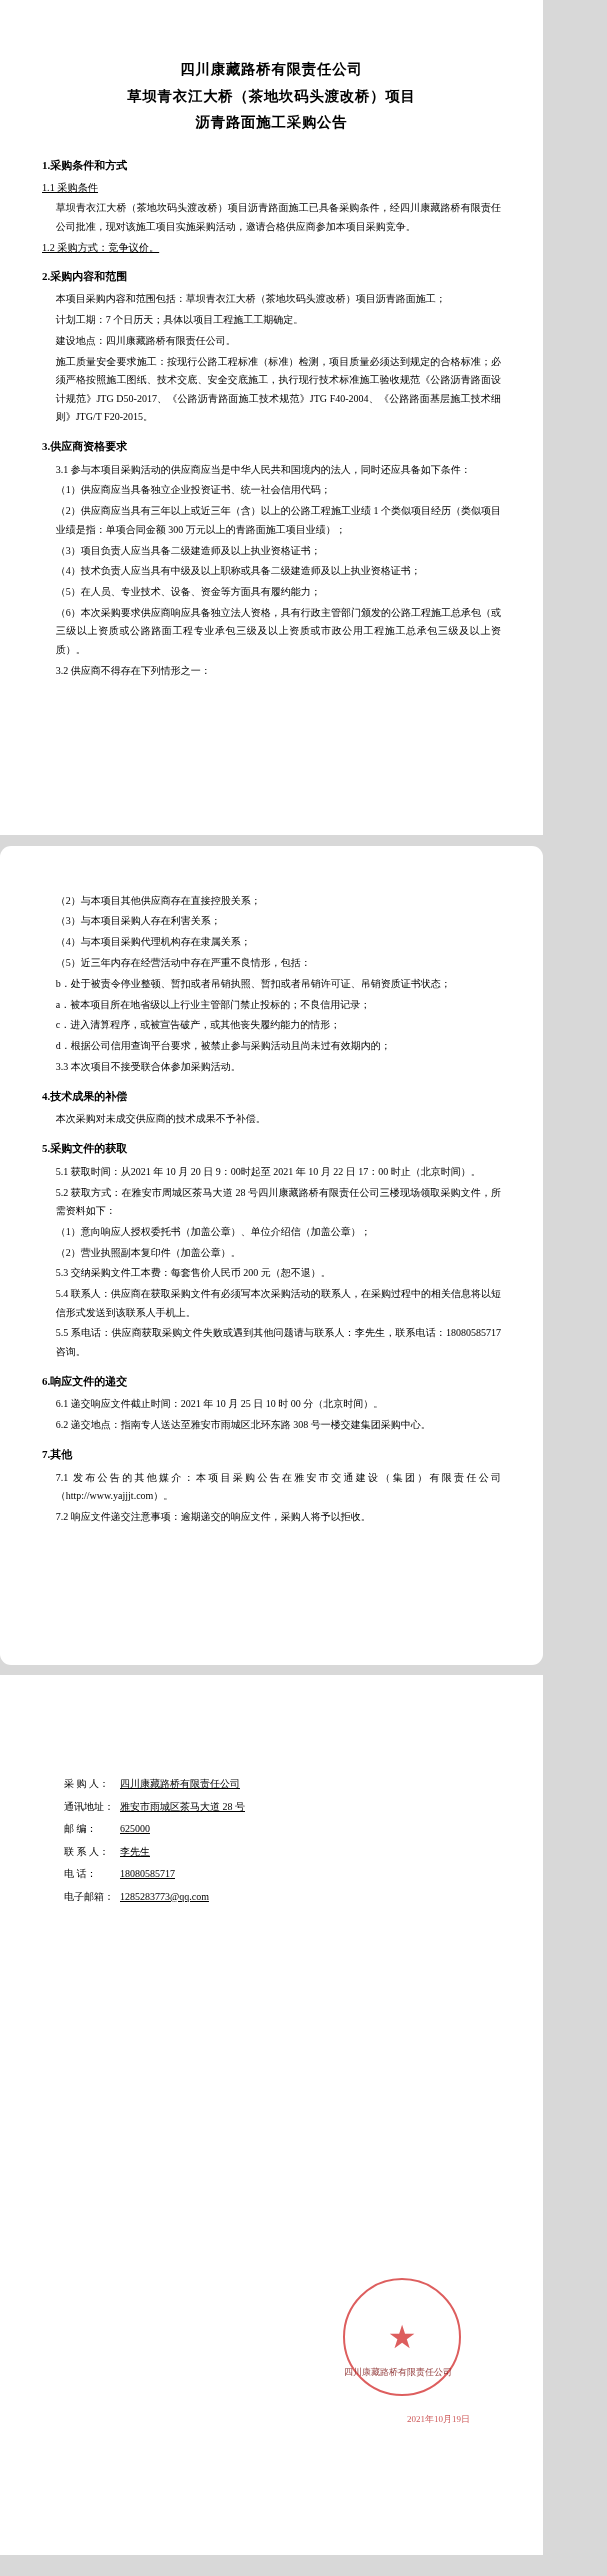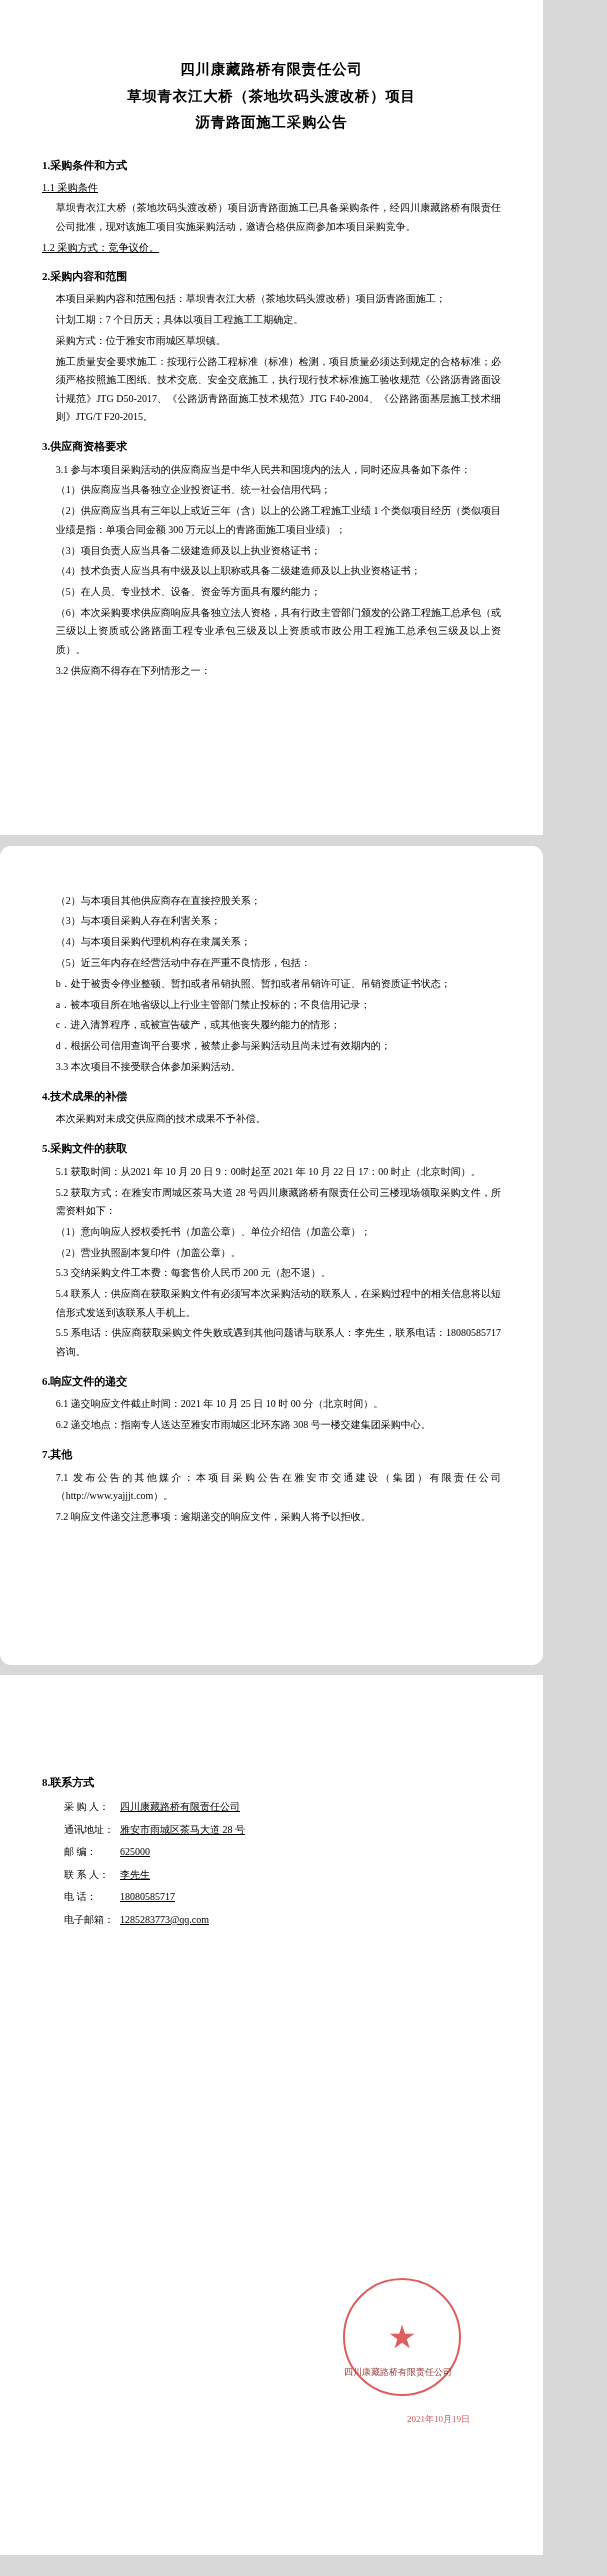--- a/index.html
+++ b/index.html
@@ -41,21 +41,21 @@
     </div>
 
     <h2 class="sec">1.采购条件和方式</h2>
     <div class="sub">1.1 采购条件</div>
     <p class="body indent1">草坝青衣江大桥（茶地坎码头渡改桥）项目沥青路面施工已具备采购条件，经四川康藏路桥有限责任公司批准，现对该施工项目实施采购活动，邀请合格供应商参加本项目采购竞争。</p>
     <div class="sub">1.2 采购方式：竞争议价。</div>
 
     <h2 class="sec">2.采购内容和范围</h2>
     <p class="body indent1">本项目采购内容和范围包括：草坝青衣江大桥（茶地坎码头渡改桥）项目沥青路面施工；</p>
     <p class="body indent1">计划工期：7 个日历天；具体以项目工程施工工期确定。</p>
-    <p class="body indent1">采购方式：位于雅安市雨城区草坝镇。</p>
+    <p class="body indent1">建设地点：四川康藏路桥有限责任公司。</p>
     <p class="body indent1">施工质量安全要求施工：按现行公路工程标准（标准）检测，项目质量必须达到规定的合格标准；必须严格按照施工图纸、技术交底、安全交底施工，执行现行技术标准施工验收规范《公路沥青路面设计规范》JTG D50-2017、《公路沥青路面施工技术规范》JTG F40-2004、《公路路面基层施工技术细则》JTG/T F20-2015。</p>
 
     <h2 class="sec">3.供应商资格要求</h2>
     <p class="body indent1">3.1 参与本项目采购活动的供应商应当是中华人民共和国境内的法人，同时还应具备如下条件：</p>
     <p class="body indent2">（1）供应商应当具备独立企业投资证书、统一社会信用代码；</p>
     <p class="body indent2">（2）供应商应当具有三年以上或近三年（含）以上的公路工程施工业绩 1 个类似项目经历（类似项目业绩是指：单项合同金额 300 万元以上的青路面施工项目业绩）；</p>
     <p class="body indent2">（3）项目负责人应当具备二级建造师及以上执业资格证书；</p>
     <p class="body indent2">（4）技术负责人应当具有中级及以上职称或具备二级建造师及以上执业资格证书；</p>
     <p class="body indent2">（5）在人员、专业技术、设备、资金等方面具有履约能力；</p>
     <p class="body indent2">（6）本次采购要求供应商响应具备独立法人资格，具有行政主管部门颁发的公路工程施工总承包（或三级以上资质或公路路面工程专业承包三级及以上资质或市政公用工程施工总承包三级及以上资质）。</p>
@@ -90,21 +90,20 @@
     <p class="body indent1">6.1 递交响应文件截止时间：2021 年 10 月 25 日 10 时 00 分（北京时间）。</p>
     <p class="body indent1">6.2 递交地点：指南专人送达至雅安市雨城区北环东路 308 号一楼交建集团采购中心。</p>
 
     <h2 class="sec">7.其他</h2>
     <p class="body indent1">7.1 发布公告的其他媒介：本项目采购公告在雅安市交通建设（集团）有限责任公司（http://www.yajjjt.com）。</p>
     <p class="body indent1">7.2 响应文件递交注意事项：逾期递交的响应文件，采购人将予以拒收。</p>
   </div>
 
   <div class="sheet p3">
     <div class="contact-sec">
-      <h2 class="sec">8.联系方式</h2>
 
       <div class="contact-line">
         <span class="lbl">采 购 人：</span><u>四川康藏路桥有限责任公司</u>
       </div>
       <div class="contact-line">
         <span class="lbl">通讯地址：</span><u>雅安市雨城区茶马大道 28 号</u>
       </div>
       <div class="contact-line">
         <span class="lbl">邮 编：</span><u>625000</u>
       </div>

